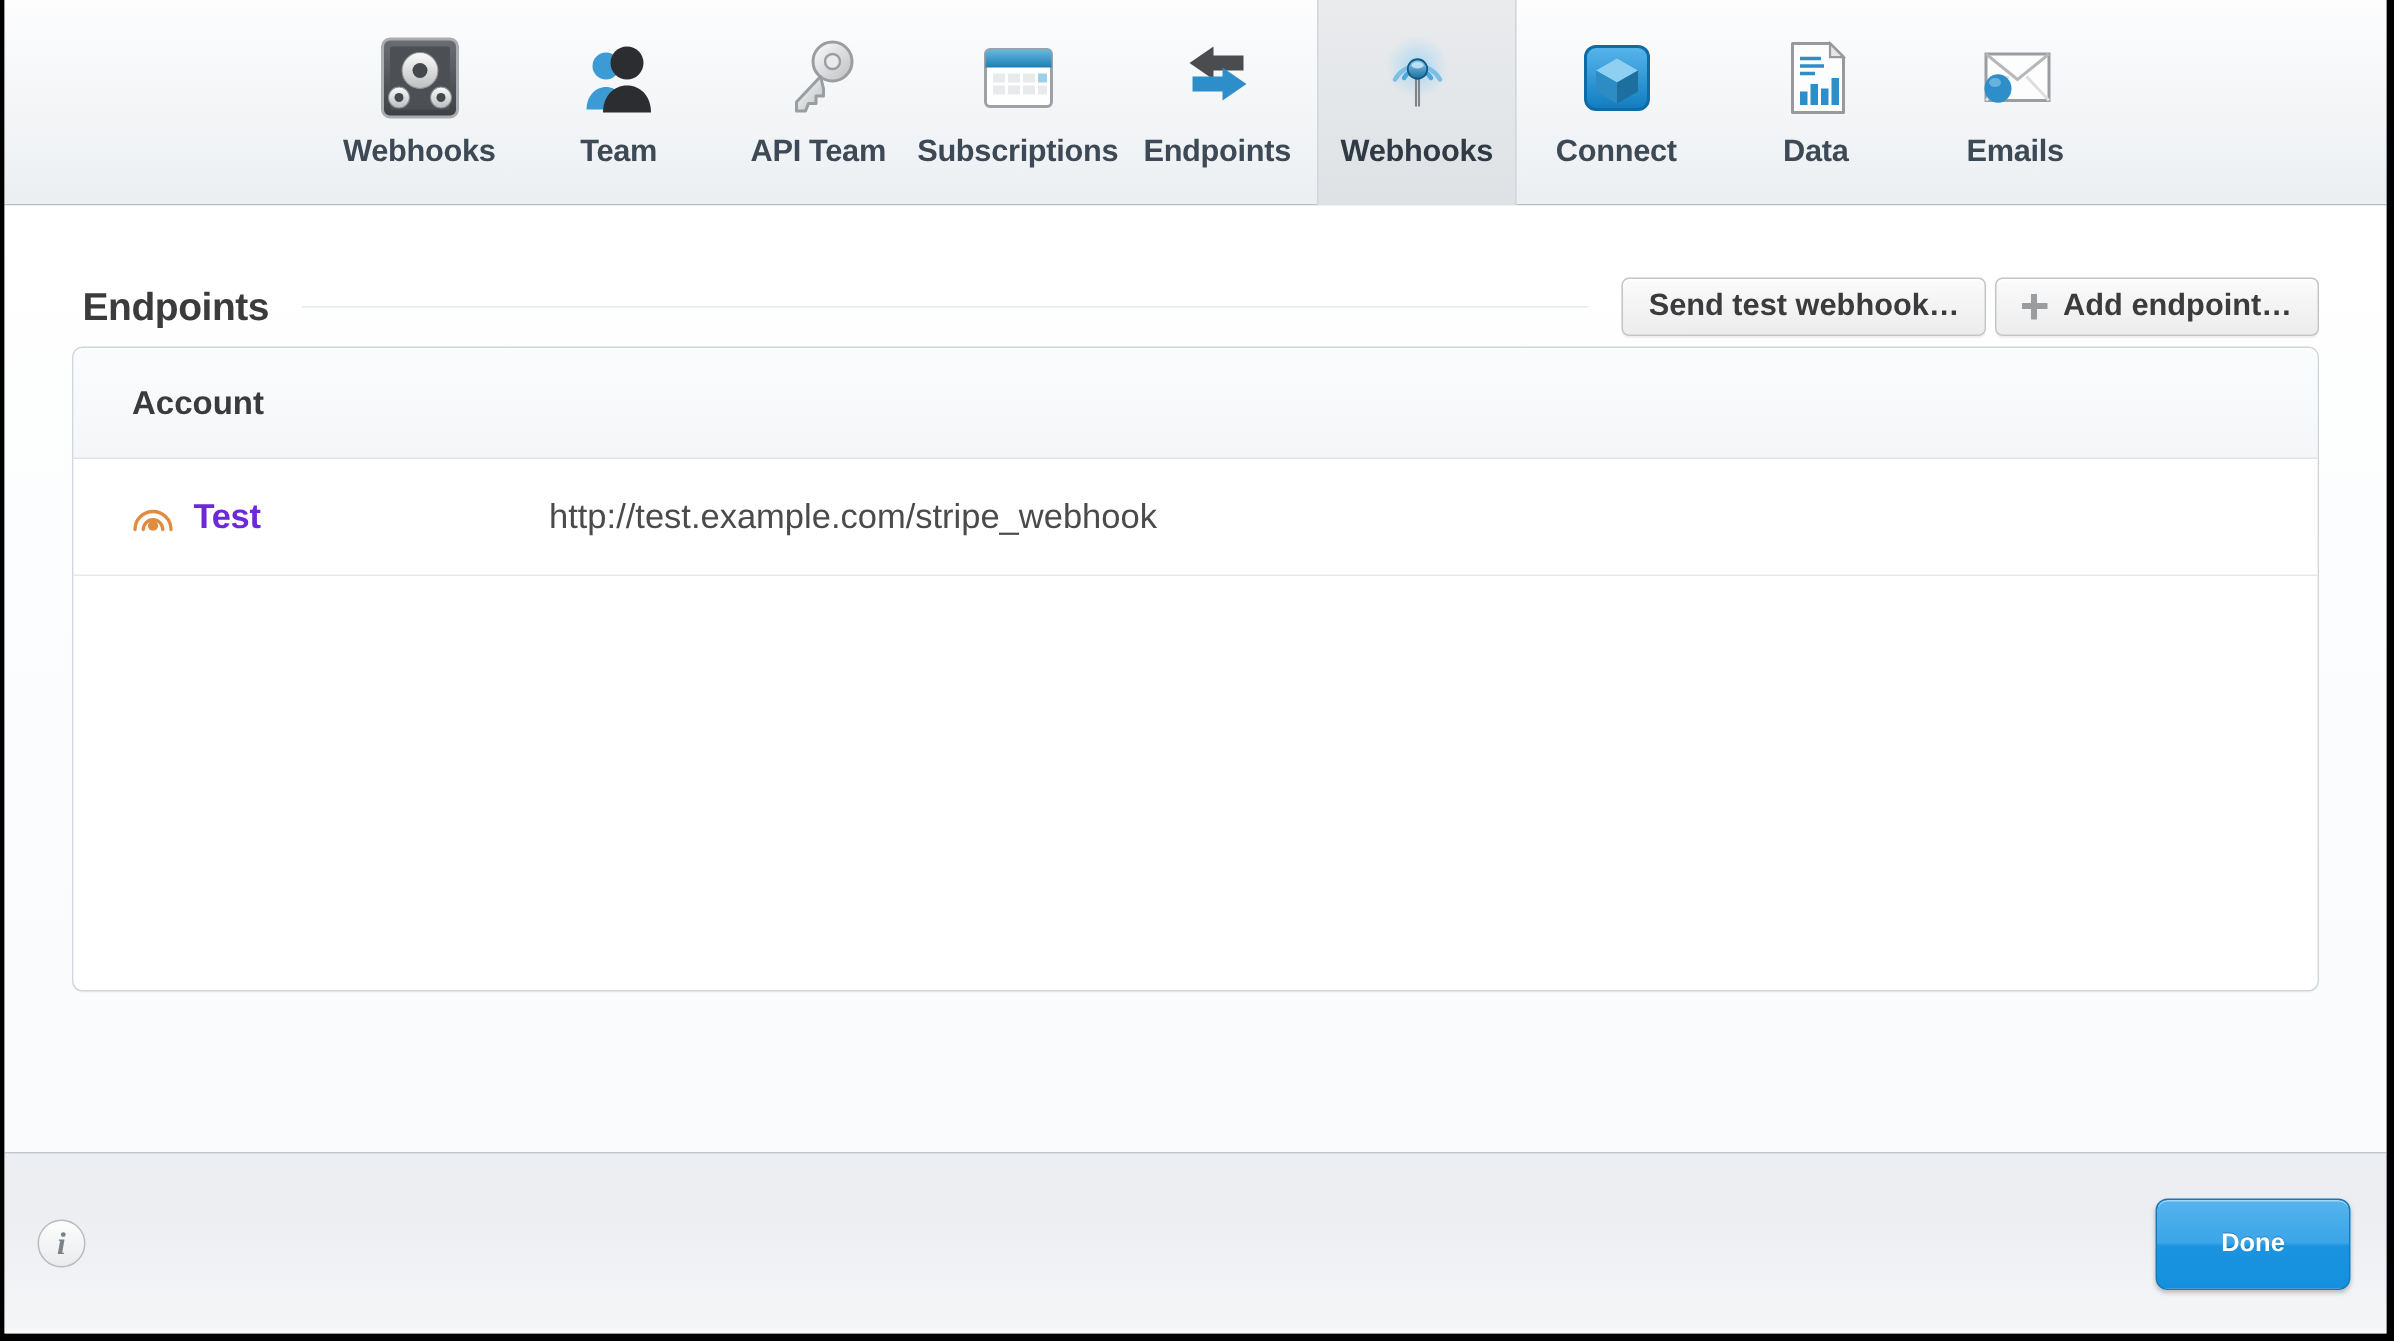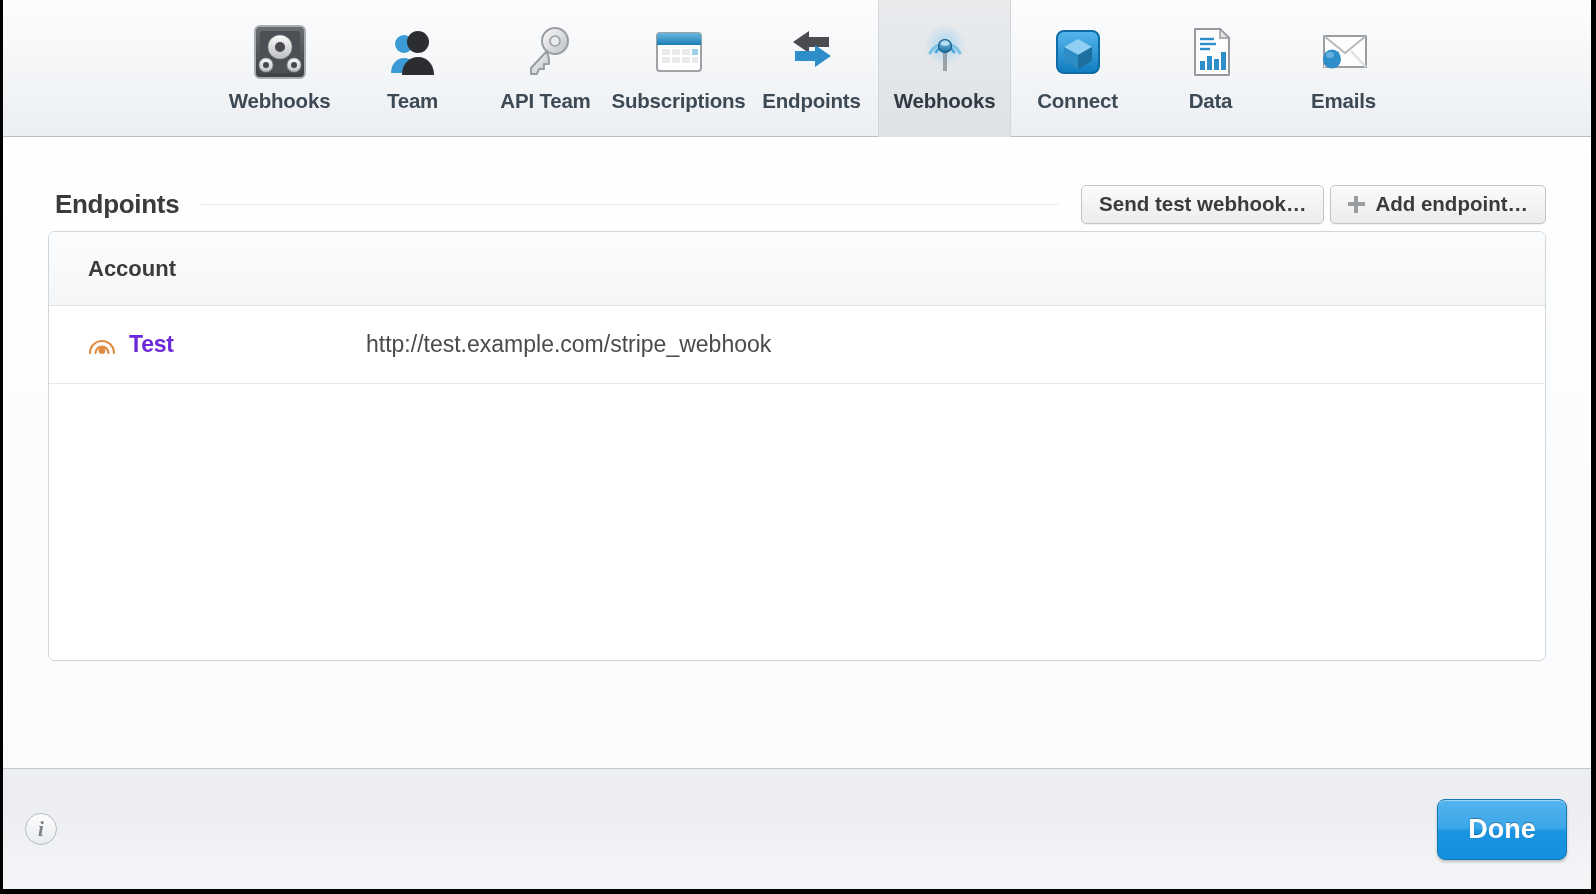--- a/index.html
+++ b/index.html
@@ -207,21 +207,21 @@
   }
   .spacer { flex: 1 1 auto; }
   .btn-done {
     width: 130px;
     height: 61px;
     border-radius: 8px;
     background: linear-gradient(to bottom, #55b4ee 0%, #3aa5e8 48%, #1b94e0 52%, #1390dd 100%);
     border: 1px solid #1579b8;
     box-shadow: 0 1px 0 rgba(255,255,255,0.45) inset, 0 2px 3px rgba(0,0,0,0.22);
     display: flex; align-items: center; justify-content: center;
-    font-size: 27px;
+    font-size: 17px;
     font-weight: bold;
     color: #fff;
     text-shadow: 0 -1px 0 rgba(0,0,0,0.28);
     cursor: default;
   }
 
   
   svg { display: block; }
 </style>
 </head>

